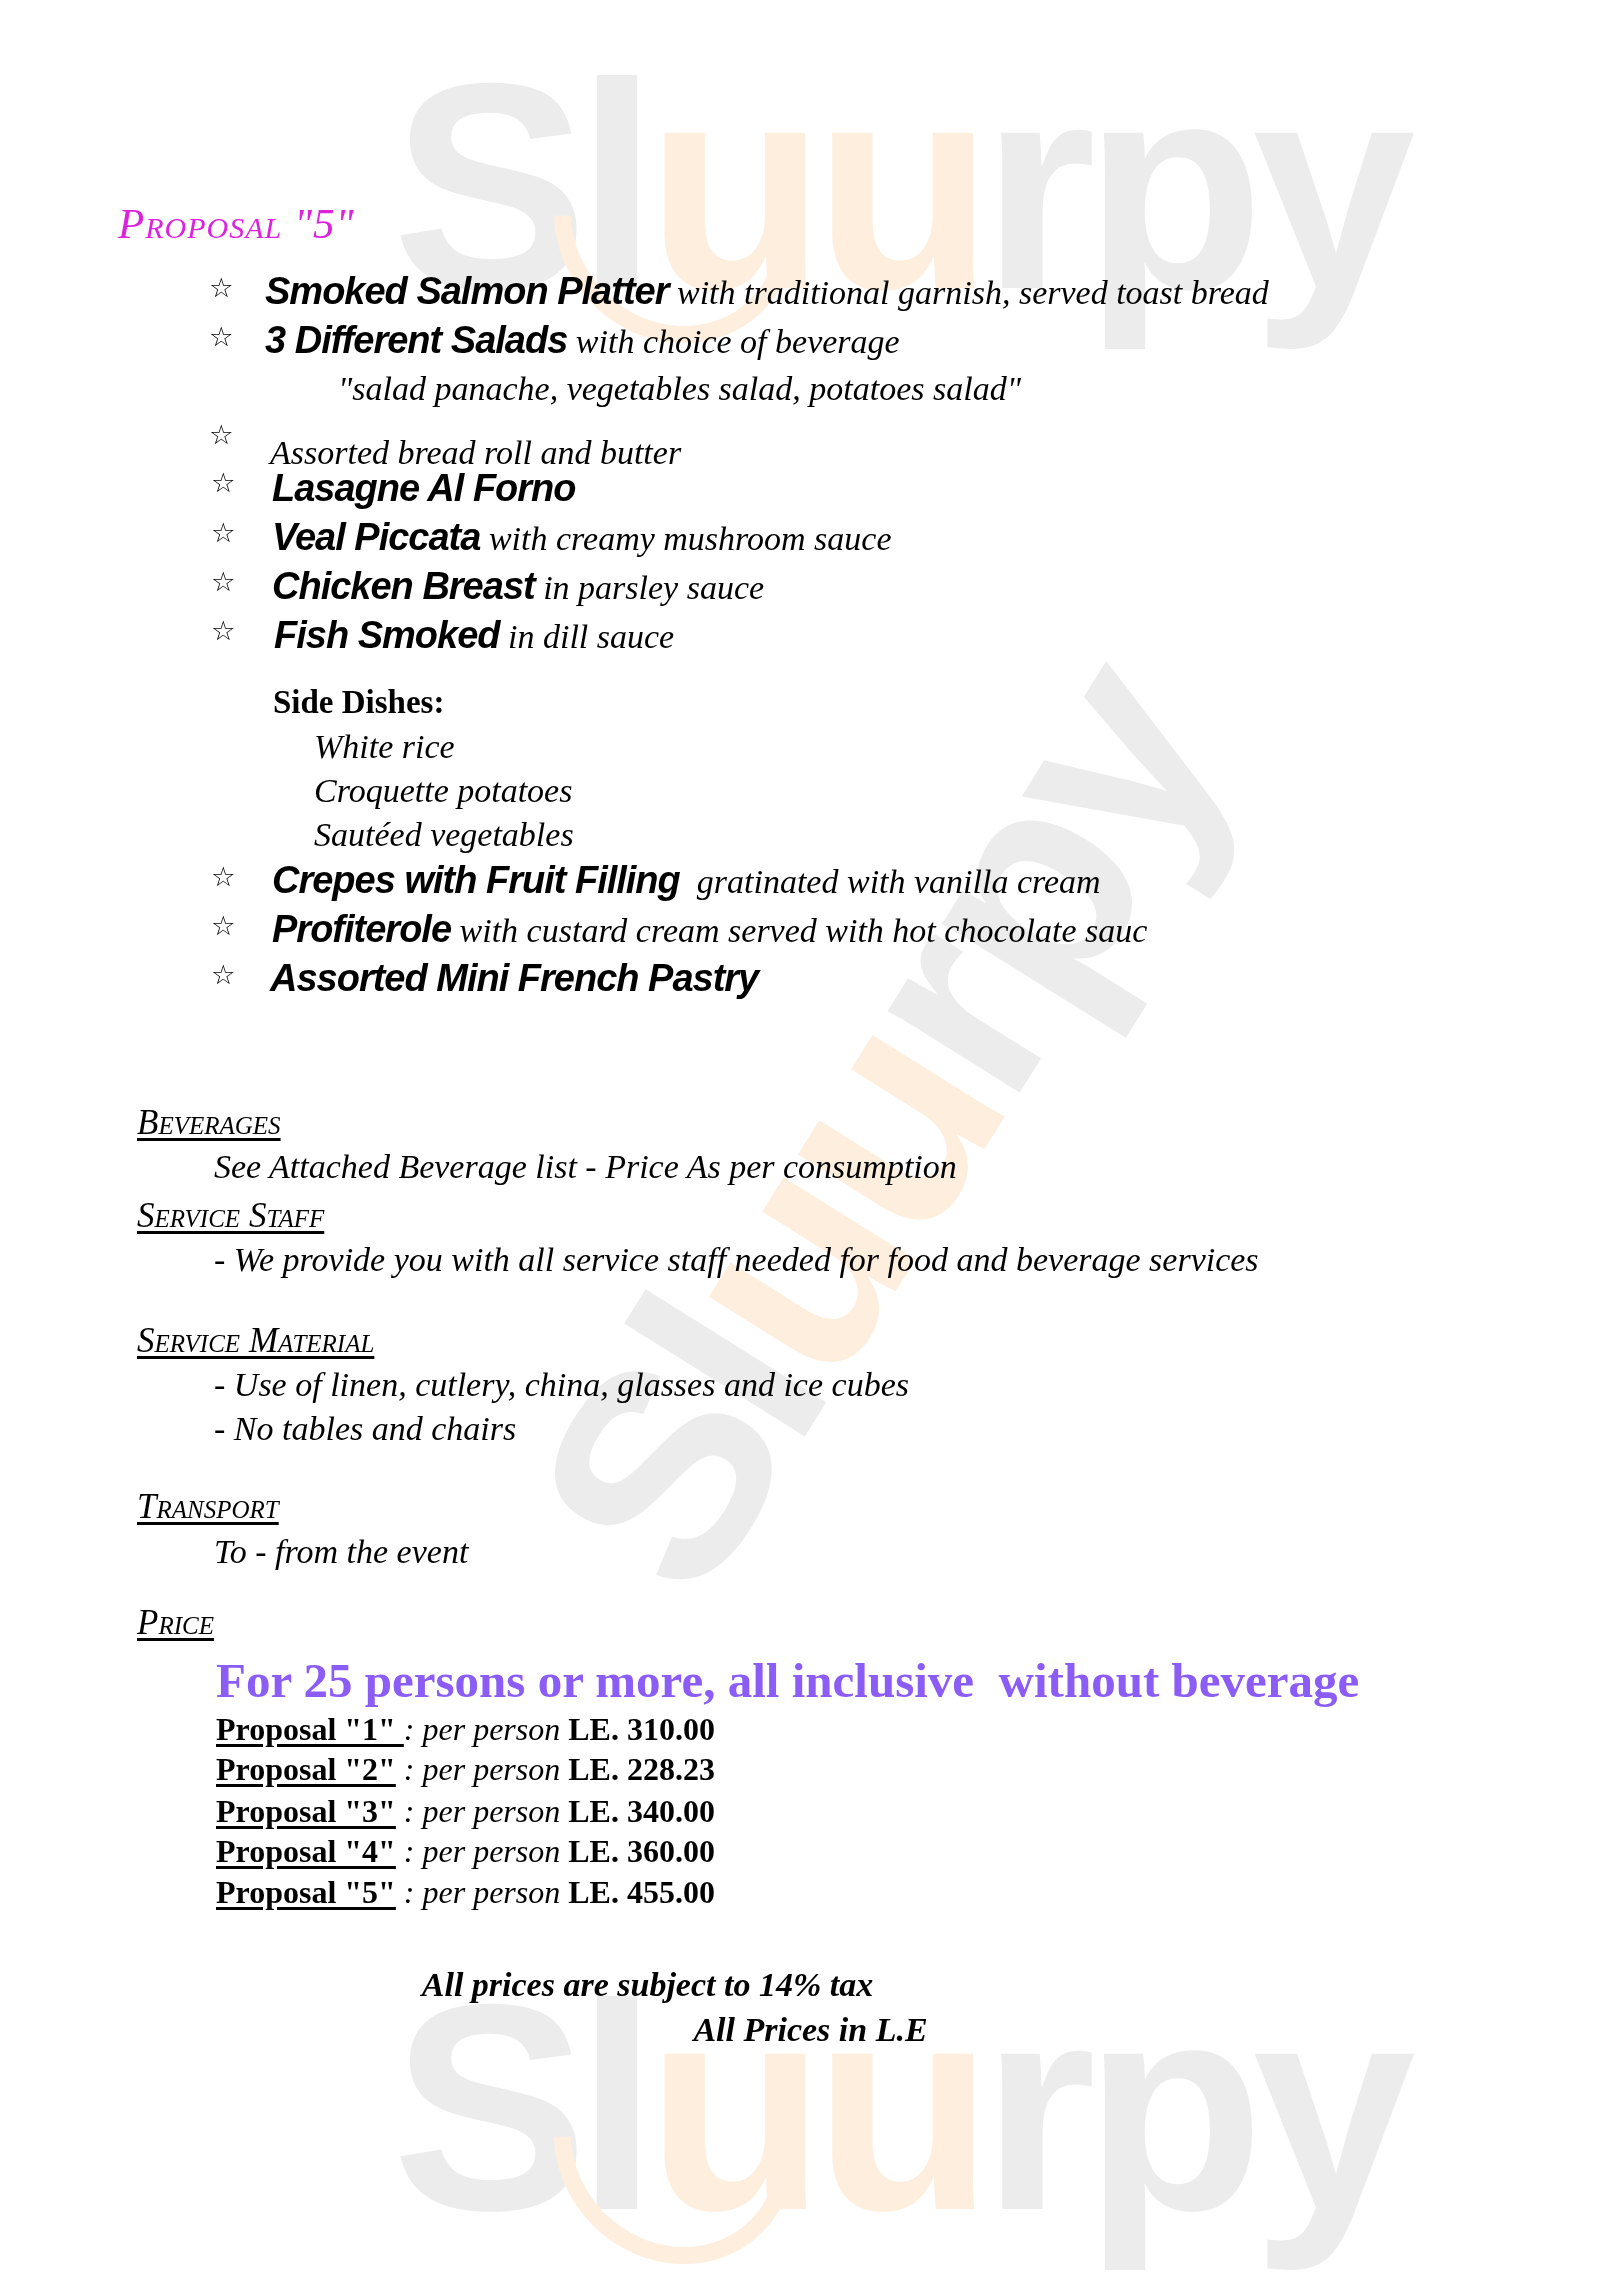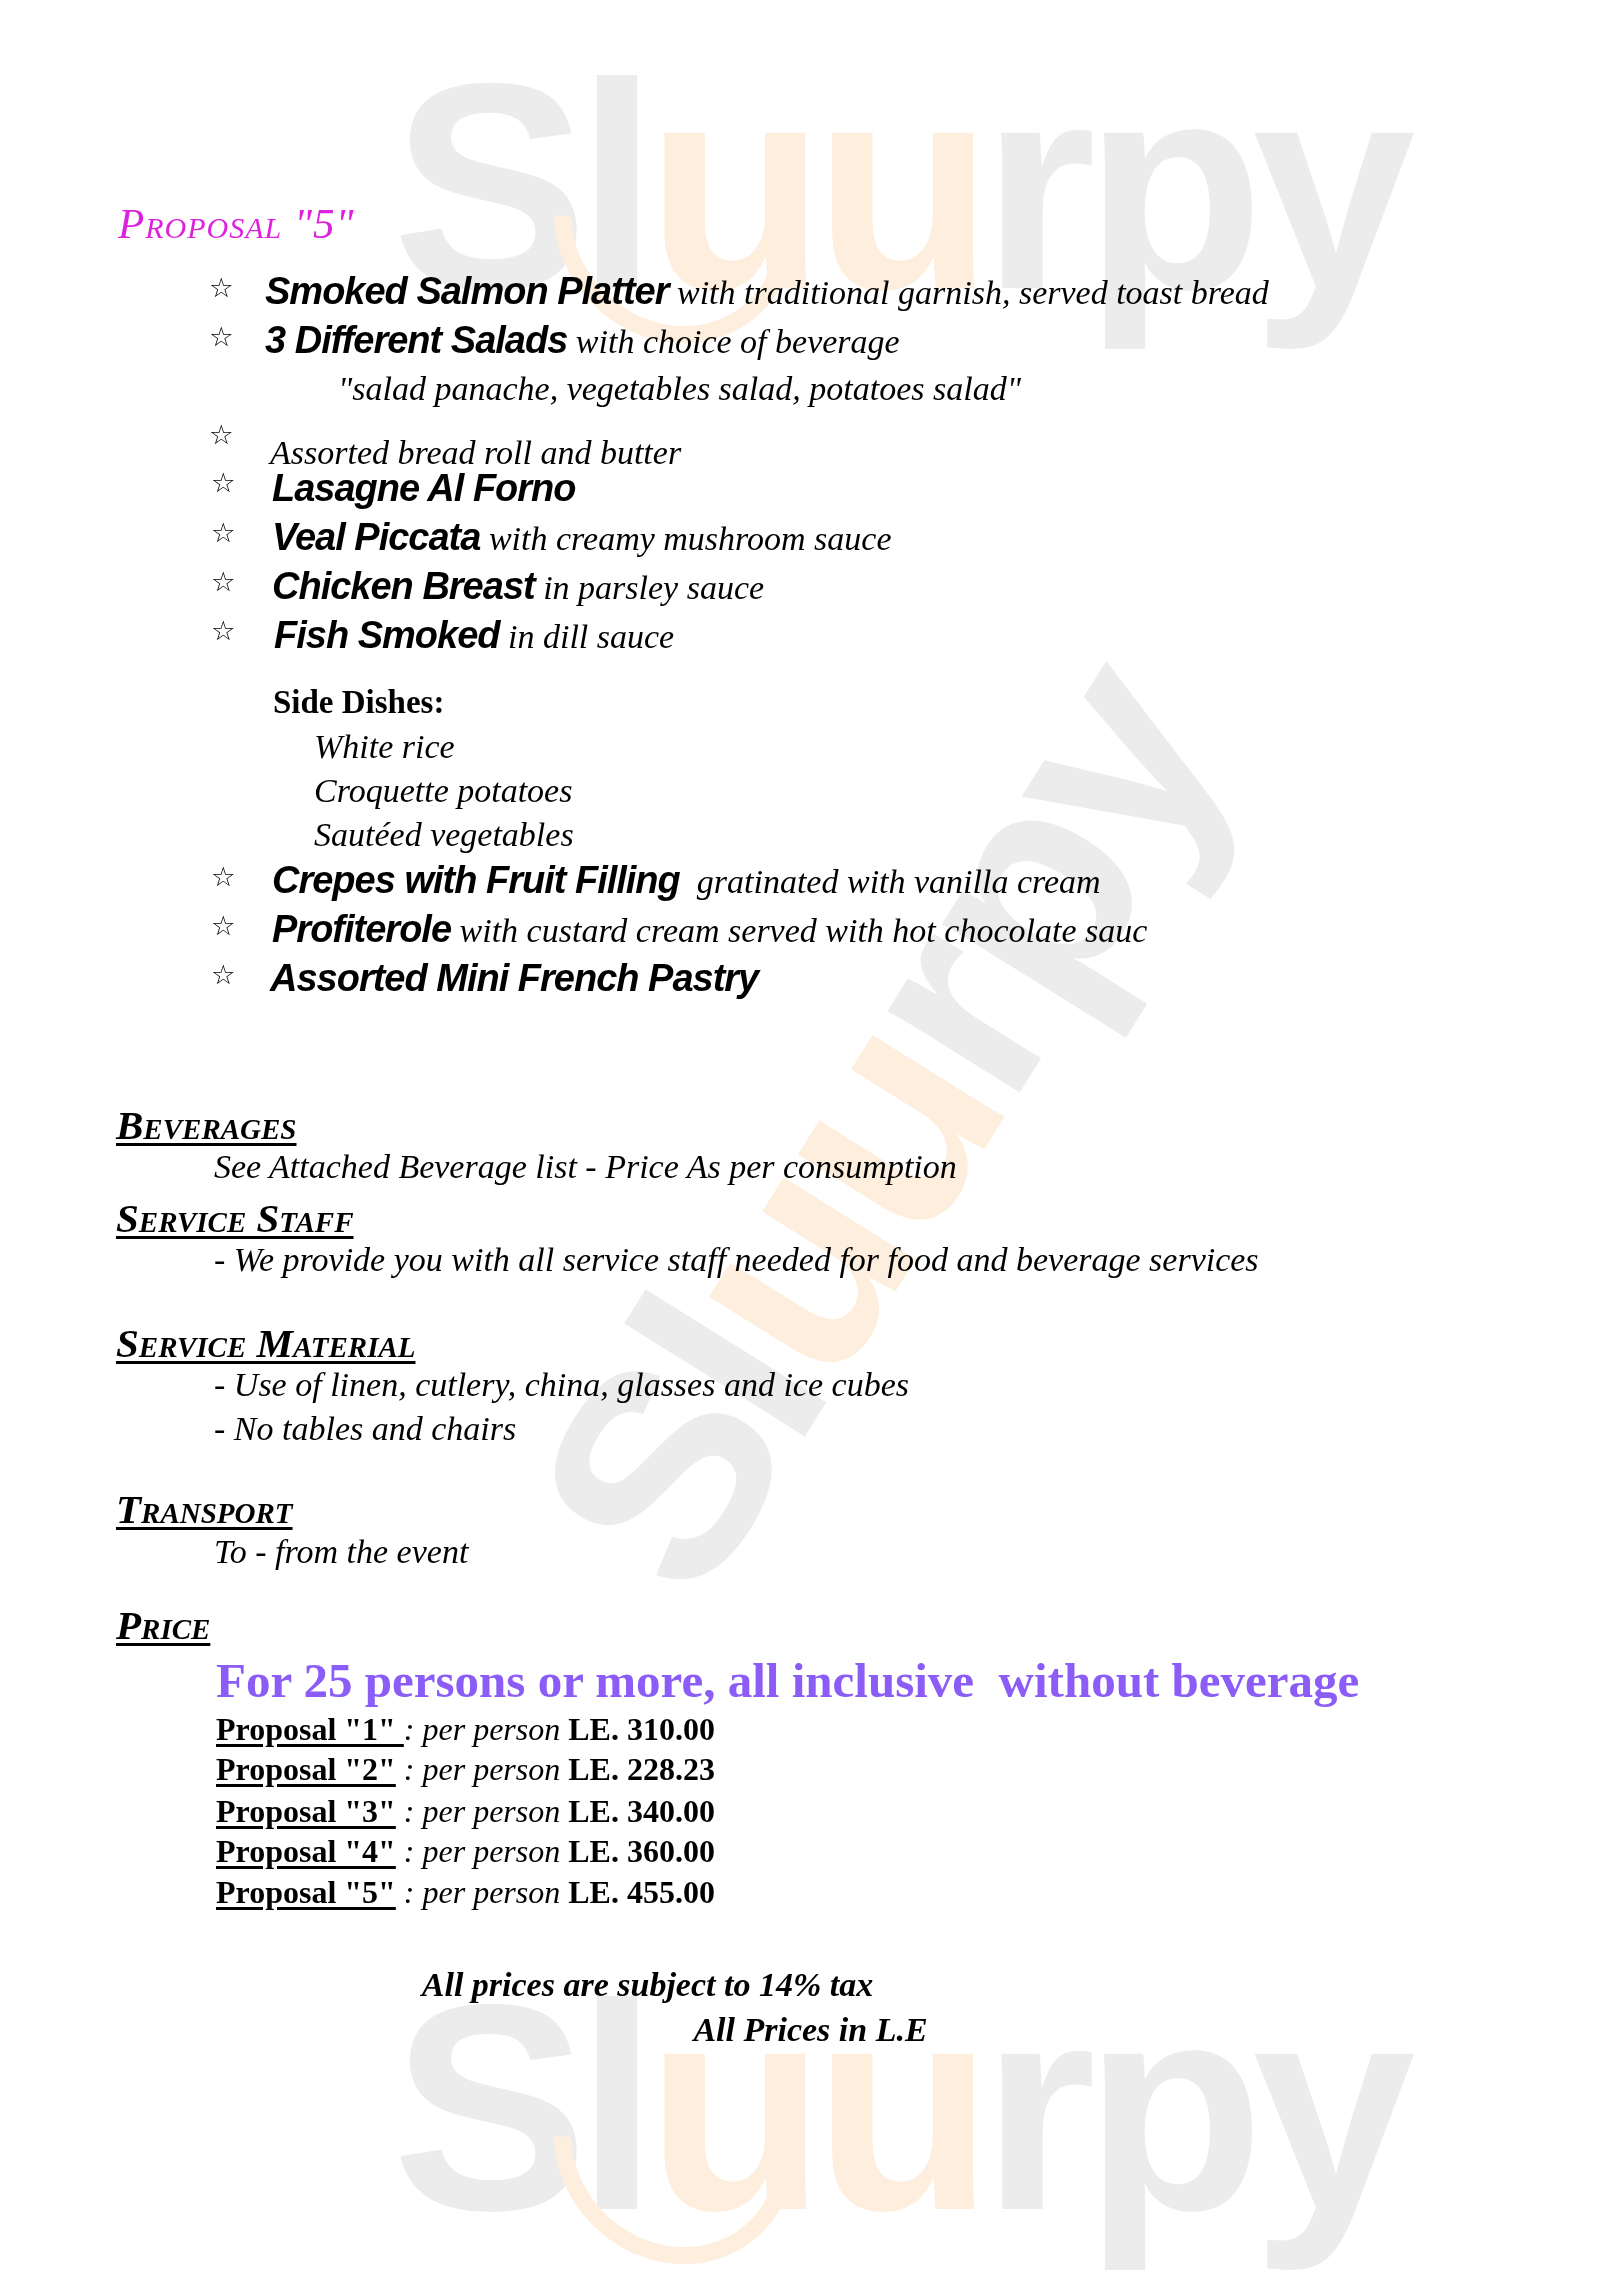--- a/index.html
+++ b/index.html
@@ -17,21 +17,21 @@
     .wm-bot { left:392px; top:1960px; font-size:294px; letter-spacing:-11.8px; }
     .smile { position:absolute; border:17.6px solid #fdeedd; border-top-color:transparent; border-left-color:transparent; border-radius:50%; z-index:0; }
 
     .abs { position:absolute; white-space:nowrap; z-index:1; line-height:1; }
     .title { color:#dd22dd; font-size:43px; font-style:italic; font-variant:small-caps; letter-spacing:1px; }
     .star { font-size:27.4px; font-family:"DejaVu Sans", sans-serif; }
     .item { font-size:34px; font-style:italic; }
     .item b { font-weight:bold; font-family:Liberation Sans, sans-serif; font-size:38px; letter-spacing:-1px; }
     .side-h { font-size:33px; font-weight:bold; }
     .side { font-size:34px; font-style:italic; }
-    .hdr { font-size:41px; font-weight:bold; font-style:italic; font-variant:small-caps; text-decoration:underline; text-decoration-thickness:2.9px; text-underline-offset:3.9px; }
+    .hdr { font-size:35px; font-weight:normal; font-style:italic; font-variant:small-caps; text-decoration:underline; text-decoration-thickness:2.9px; text-underline-offset:3.9px;margin-left:21px; }
     .body-t { font-size:34px; font-style:italic; }
     .red { color:#8b5cf6; font-size:49px; font-weight:bold; }
     .price-row { font-size:32px; }
     .price-row .pl { font-weight:bold; text-decoration:underline; text-decoration-thickness:2.9px; text-underline-offset:3.9px; }
     .price-row .pp { font-style:italic; }
     .price-row .pv { font-weight:bold; }
     .note { font-size:34px; font-weight:bold; font-style:italic; text-align:center; }
   </style>
 </head>
 <body>

